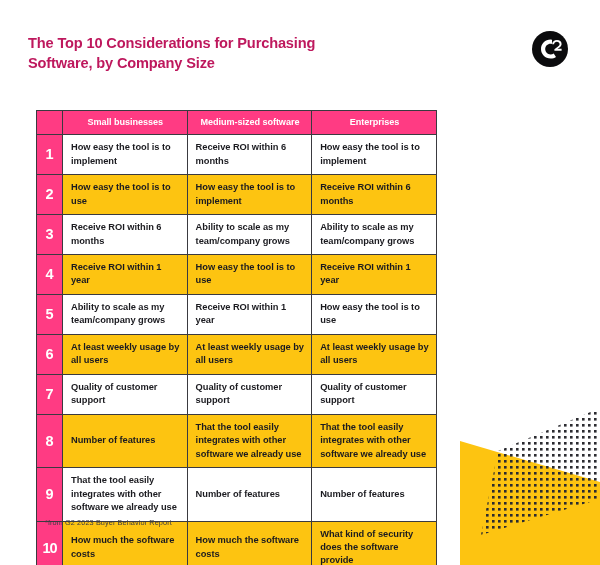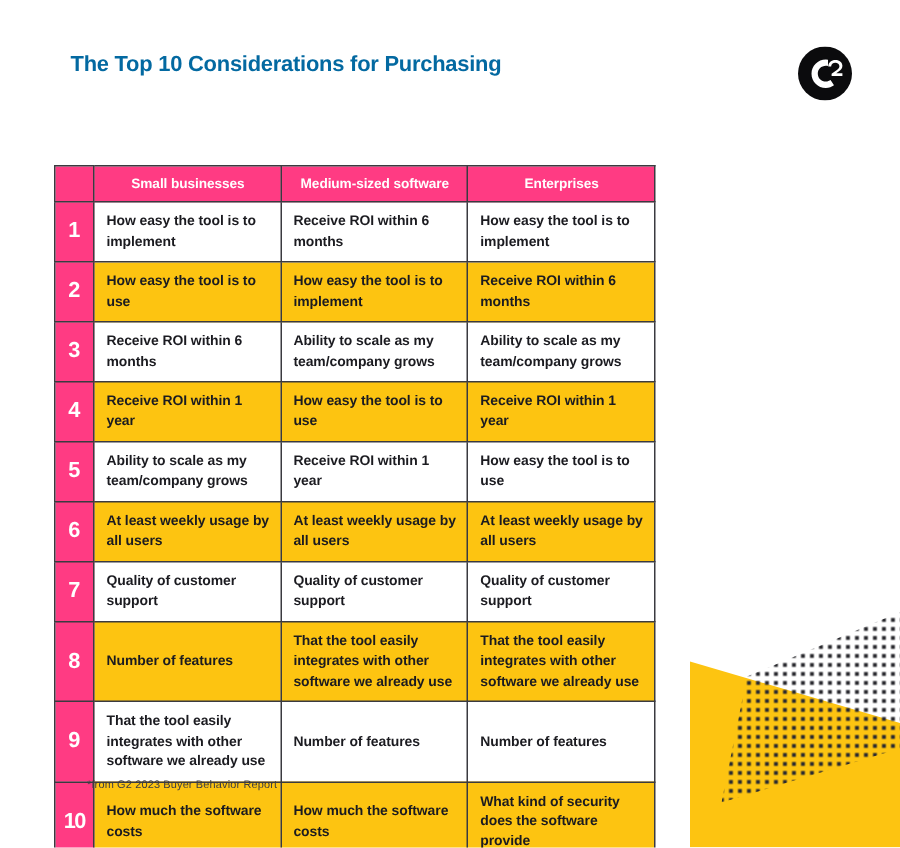--- a/index.html
+++ b/index.html
@@ -32,27 +32,27 @@
     top: 31px;
     left: 532px;
     width: 36px;
     height: 36px;
   }
 
   
   #title {
     position: absolute;
     top: 33px;
-    left: 47px;
+    left: 28px;
     width: 340px;
     font-size: 14.6px;
     font-weight: bold;
     line-height: 1.38;
     letter-spacing: -0.15px;
-    color: #0369a1;
+    color: #be185d;
   }
 
   
   #tablewrap {
     position: absolute;
     top: 110px;
     left: 36px;
     width: 400px;
   }
 
@@ -105,32 +105,33 @@
 
   tr.row-white td.cell { background: #ffffff; }
   tr.row-yellow td.cell { background: #fdc411; }
 
   tr.h-2 td { height: 38px; }
   tr.h-3 td { height: 52px; }
 
   #footnote {
     position: absolute;
     top: 518px;
-    left: 45px;
+    left: 32px;
     font-size: 7.3px;
     color: #3c3c42;
     letter-spacing: 0.1px;
     padding-left: 13px;
   }
 </style>
 </head>
 <body>
 
 <div id="title">
   <span>The Top 10 Considerations for Purchasing</span><br>
+  <span>Software, by Company Size</span>
 </div>
 
 <div id="logo">
   <svg viewBox="0 0 36 36" width="36" height="36" aria-hidden="true">
     <circle cx="18" cy="18" r="18" fill="#0b0b0d"></circle>
     <path d="M18.6 8.6c-5.4 0-9.6 4.2-9.6 9.5s4.2 9.5 9.6 9.5c2.1 0 3.9-.6 5.4-1.7l-2.3-3.5c-.9.6-1.9 1-3.1 1-3.1 0-5.4-2.4-5.4-5.3s2.3-5.3 5.4-5.3c.5 0 1 .06 1.4.17V8.75a11 11 0 0 0-1.4-.15z" fill="#ffffff"></path>
     <path d="M22.1 13.3c0-1.4 1.2-2.5 2.8-2.5 1.5 0 2.7 1 2.7 2.3 0 1-.6 1.8-1.9 2.7l-3.3 2.4v1.5h7.2v-1.9h-4.1l1.6-1.1c1.6-1.1 2.5-2.2 2.5-3.8 0-2.2-1.9-3.9-4.6-3.9-2.8 0-4.8 1.8-4.8 4.3h1.9z" fill="#ffffff"></path>
   </svg>
 </div>
 

